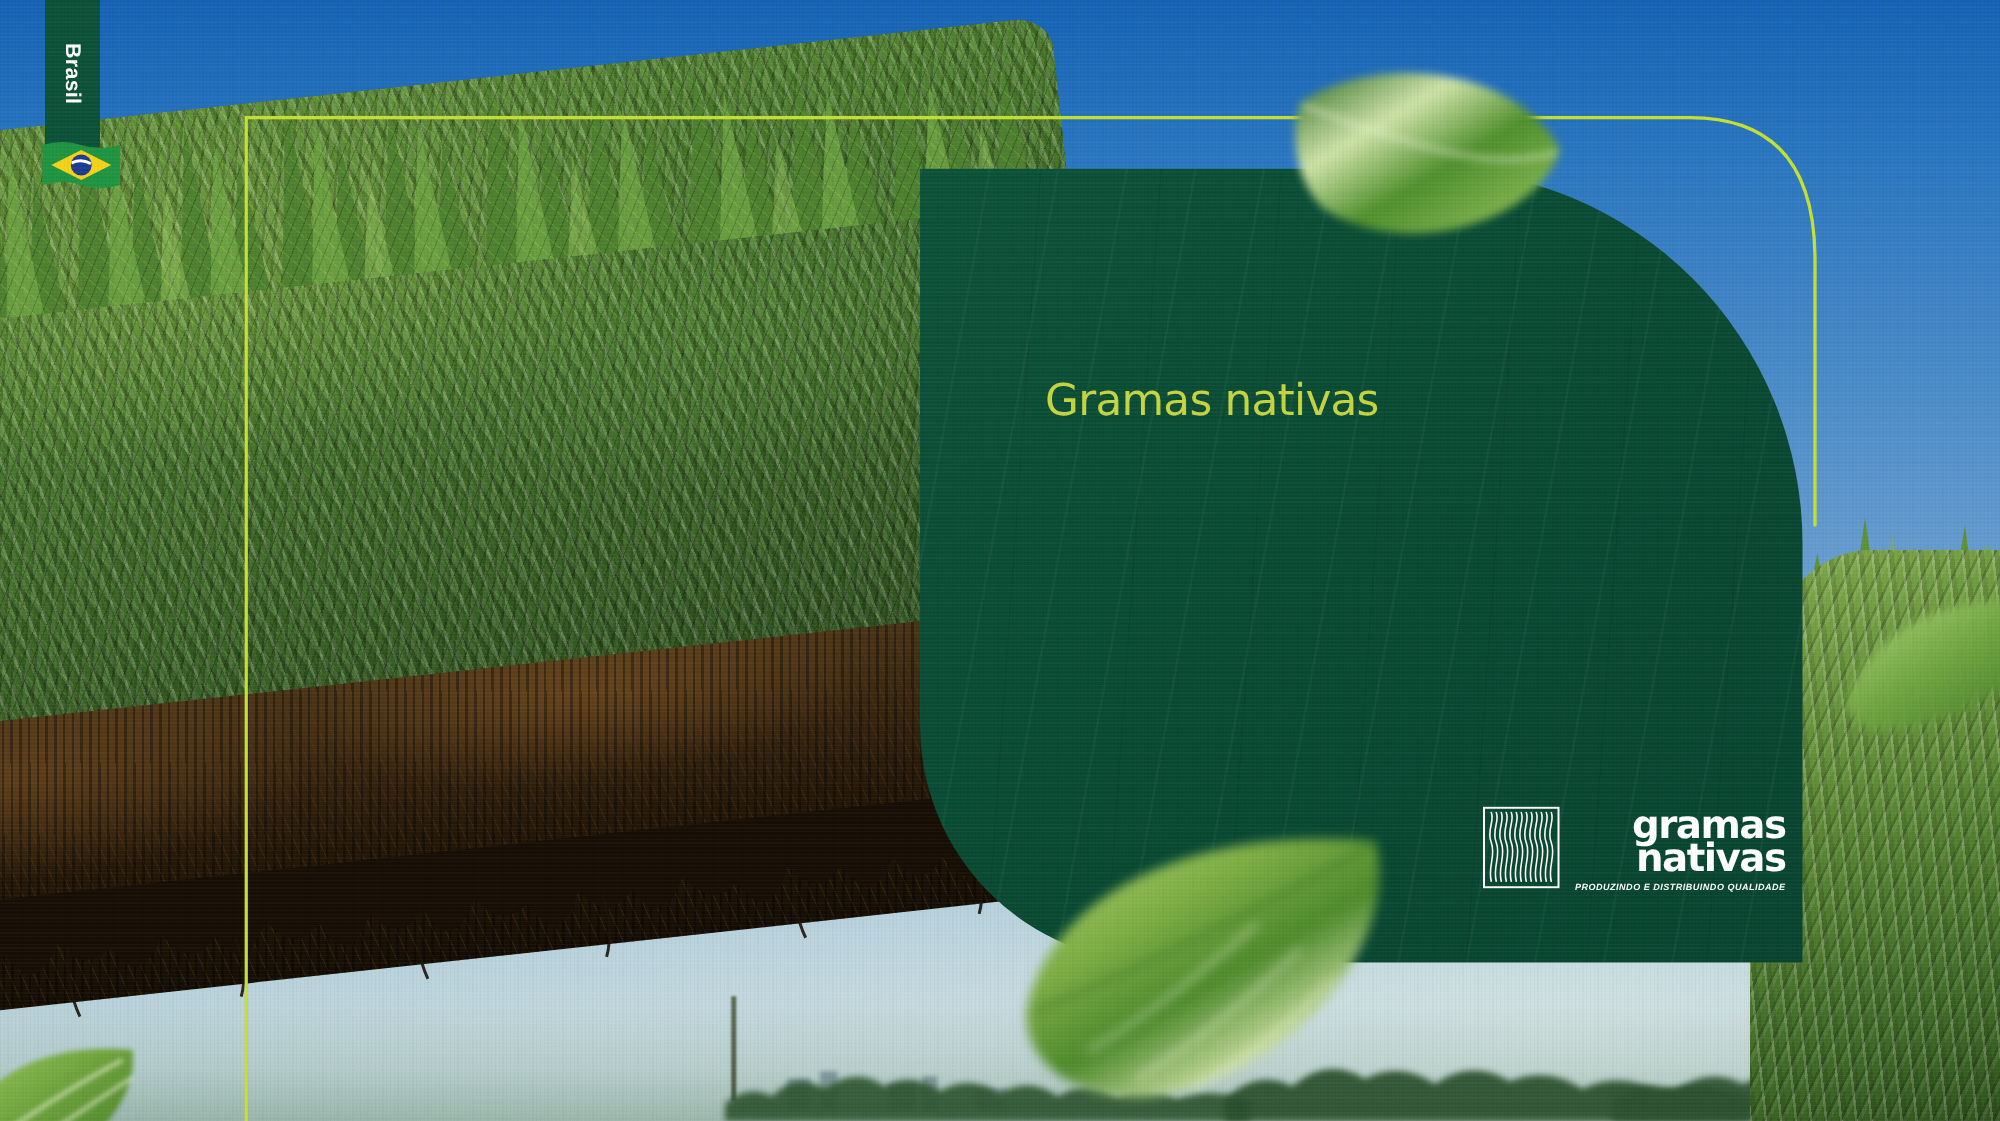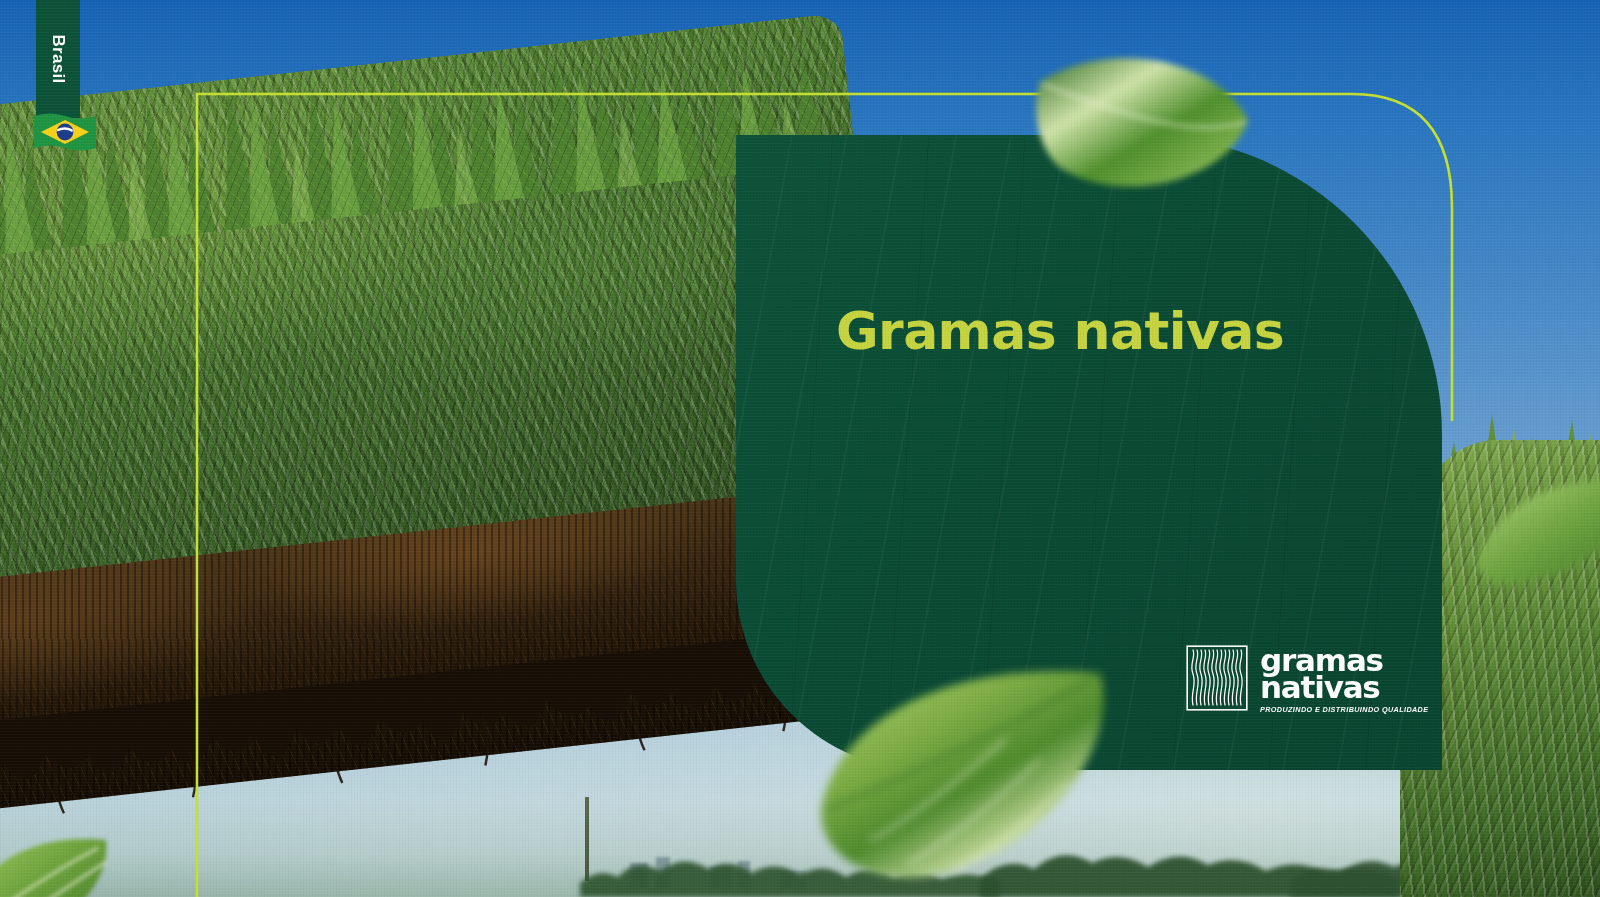--- a/index.html
+++ b/index.html
@@ -181,33 +181,33 @@
     font-weight:700;
     letter-spacing:-2.5px;
     font-family:"DejaVu Sans", sans-serif;
     text-rendering:optimizeLegibility;
   }
   .headline .l2{ display:block; margin-left:-6px; }
 
   .subhead{
     margin-top:36px;
     color:#c6d43f;
-    font-size:52px;
+    font-size:35px;
     line-height:1.18;
-    font-weight:700;
+    font-weight:400;
     letter-spacing:-.6px;
     font-family:"DejaVu Sans", sans-serif;
   }
 
   
   .logo{
     position:absolute;
     left:1186px; top:645px;
     width:210px; height:78px;
-    display:flex; align-items:flex-start; gap:12px;
+    display:flex; align-items:flex-start; gap:12px;text-align:right;
   }
   .logo-mark{ width:62px; height:66px; flex:0 0 62px; }
   .logo-mark svg{ width:62px; height:66px; display:block; }
   .logo-type{ padding-top:2px; }
   .logo-type .lt{
     display:block;
     color:#ffffff;
     font-family:"DejaVu Sans", sans-serif;
     font-weight:700;
     font-size:31px;

